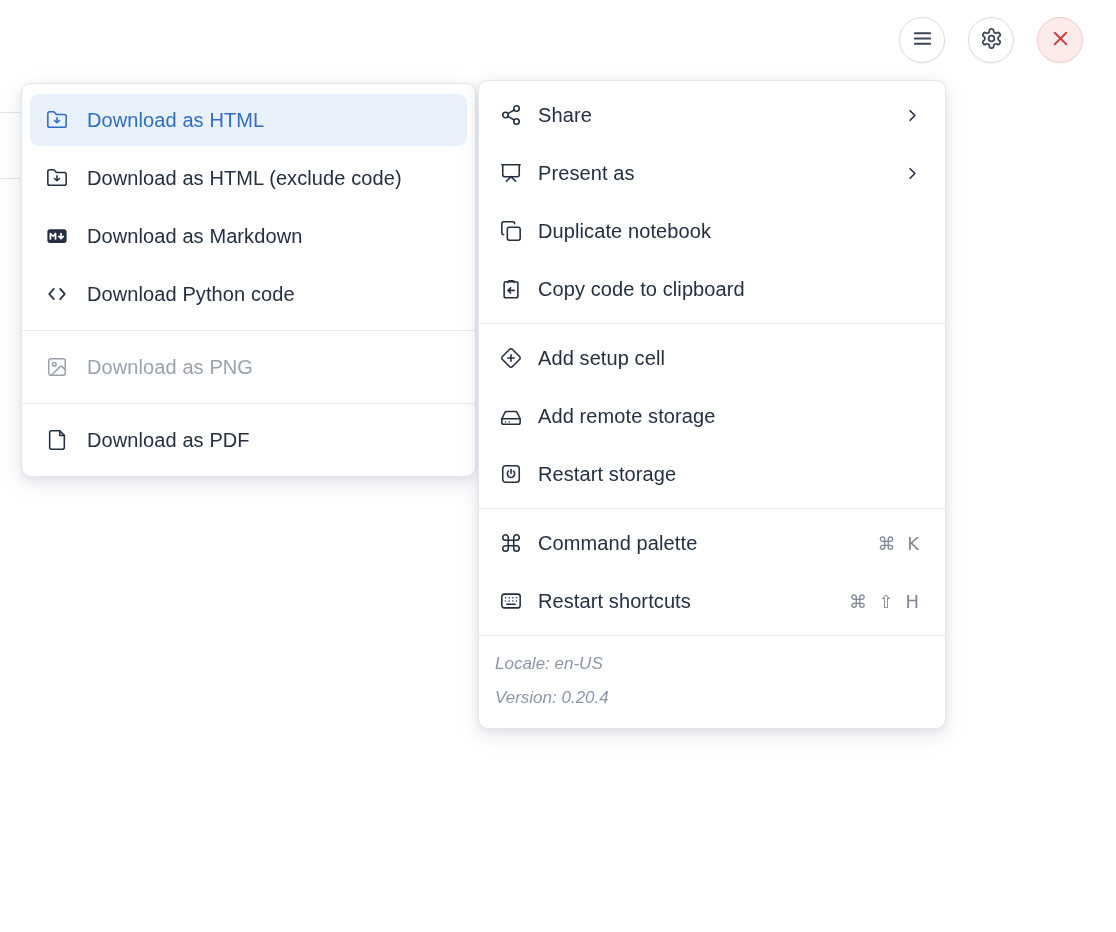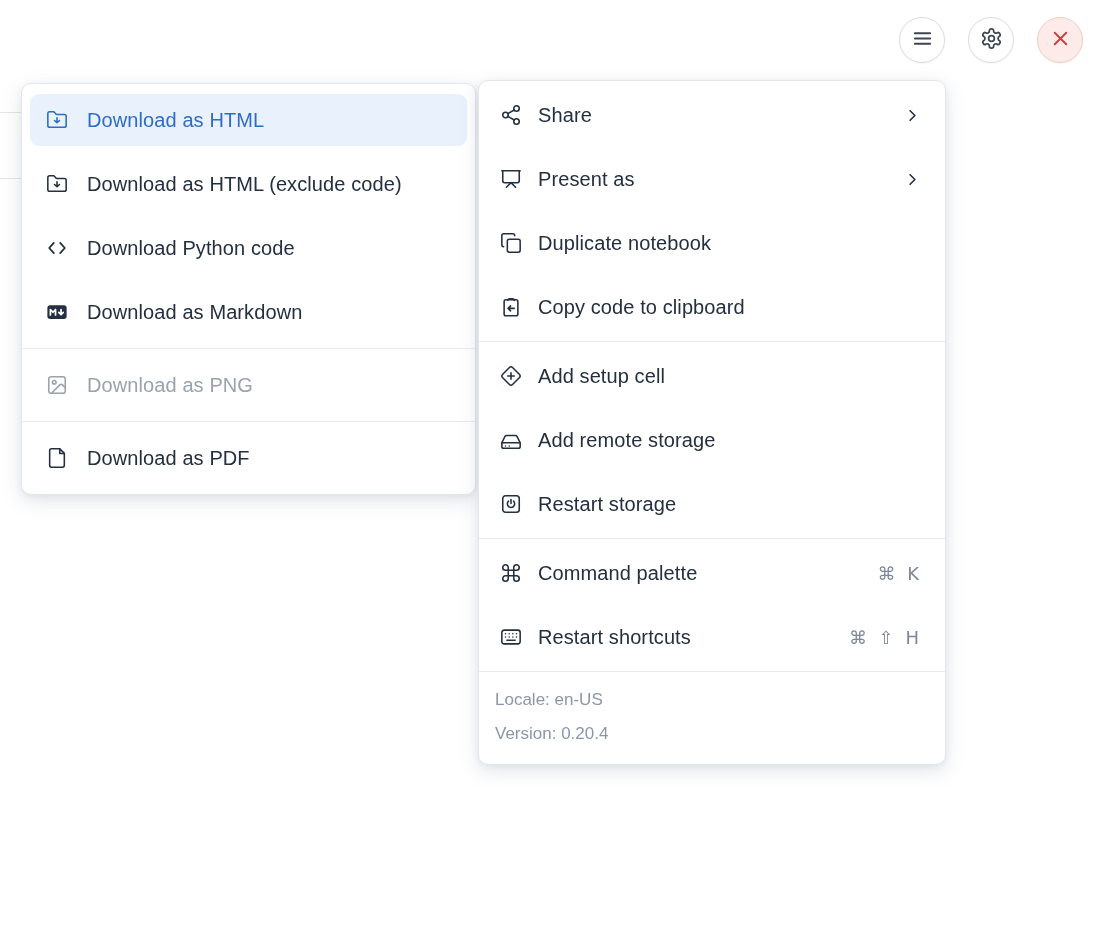--- a/index.html
+++ b/index.html
@@ -39,41 +39,41 @@
   .separator { height: 1px; background: #e8eaee; }
 
   .menu-item {
     height: 52px;
     display: flex; align-items: center;
     padding: 0 18px 0 16px;
     border-radius: 9px;
     font-size: 20px;
     color: #242f40;
     cursor: pointer;
-    margin-bottom: 12px;
+    margin-bottom: 6px;
   }
   .section .menu-item:last-child { margin-bottom: 0; }
   .menu-item.highlighted { background: #e9f1fc; color: #2f6cc3; }
   .menu-item.disabled { color: #9aa2ae; cursor: default; }
 
   .mi { display: flex; align-items: center; justify-content: center; width: 22px; height: 22px; margin-right: 16px; flex: none; }
   .submenu .mi { margin-right: 19px; }
   .label { flex: 1 1 auto; white-space: nowrap; letter-spacing: 0.1px; }
   .trail { flex: none; display: flex; align-items: center; }
   .shortcut {
     flex: none; font-family: "DejaVu Sans", sans-serif;
     font-size: 18px; color: #7e8798; letter-spacing: 3px; white-space: nowrap;
   }
 
   .ic { fill: none; stroke: currentColor; stroke-width: 1.7; stroke-linecap: round; stroke-linejoin: round; width: 22px; height: 22px; }
   .ic.chev { width: 19px; height: 19px; stroke-width: 2.1; }
   .ic.ctrl { width: 23px; height: 23px; stroke-width: 2; }
 
   .menu-footer { padding: 11px 16px 13px 16px; font-size: 17px; color: #8d96a7; }
-  .menu-footer div { line-height: 34px; }
+  .menu-footer div { line-height: 34px; font-style: italic; }
 </style>
 </head>
 <body>
 
 <div class="bg-line-h" style="top:112px; width:21px;"></div>
 <div class="bg-line-h" style="top:178px; width:21px;"></div>
 
 <div class="controls">
   <div class="circle-btn">
     <span>
@@ -114,37 +114,37 @@
       <span class="mi">
         <svg class="ic" viewBox="0 0 24 24">
             <path d="M20 20a2 2 0 0 0 2-2V8a2 2 0 0 0-2-2h-7.9a2 2 0 0 1-1.69-.9L9.6 3.9A2 2 0 0 0 7.93 3H4a2 2 0 0 0-2 2v13a2 2 0 0 0 2 2Z"></path>
             <path d="M12 9.5v5.5M9.3 12.5 12 15l2.7-2.5"></path>
           </svg>
       </span>
       <span class="label">Download as HTML (exclude code)</span>
     </div>
     <div class="menu-item">
       <span class="mi">
-        <svg class="ic" style="stroke-width:2" viewBox="0 0 24 24">
-            <path d="m8.5 6.5-5 5.5 5 5.5"></path>
-            <path d="m15.5 6.5 5 5.5-5 5.5"></path>
-          </svg>
-      </span>
-      <span class="label">Download Python code</span>
-    </div>
-    <div class="menu-item">
-      <span class="mi">
         <svg viewBox="0 0 24 24" width="22" height="22">
             <rect x="1.5" y="4.5" width="21" height="15" rx="3" fill="currentColor"></rect>
             <path d="M4.8 15.2V9.3l2.8 3 2.8-3v5.9" fill="none" stroke="#ffffff" stroke-width="1.9" stroke-linecap="round" stroke-linejoin="round"></path>
             <path d="M16.4 9.3v5.4M14 12.4l2.4 2.5 2.4-2.5" fill="none" stroke="#ffffff" stroke-width="1.9" stroke-linecap="round" stroke-linejoin="round"></path>
           </svg>
       </span>
       <span class="label">Download as Markdown</span>
     </div>
+    <div class="menu-item">
+      <span class="mi">
+        <svg class="ic" style="stroke-width:2" viewBox="0 0 24 24">
+            <path d="m8.5 6.5-5 5.5 5 5.5"></path>
+            <path d="m15.5 6.5 5 5.5-5 5.5"></path>
+          </svg>
+      </span>
+      <span class="label">Download Python code</span>
+    </div>
   </div>
   <div class="separator"></div>
   <div class="section">
     <div class="menu-item disabled">
       <span class="mi">
         <svg class="ic" viewBox="0 0 24 24">
             <rect x="3" y="3" width="18" height="18" rx="2.5"></rect>
             <circle cx="9" cy="9" r="2"></circle>
             <path d="m21 15-3.1-3.1a2 2 0 0 0-2.8 0L6 21"></path>
           </svg>

